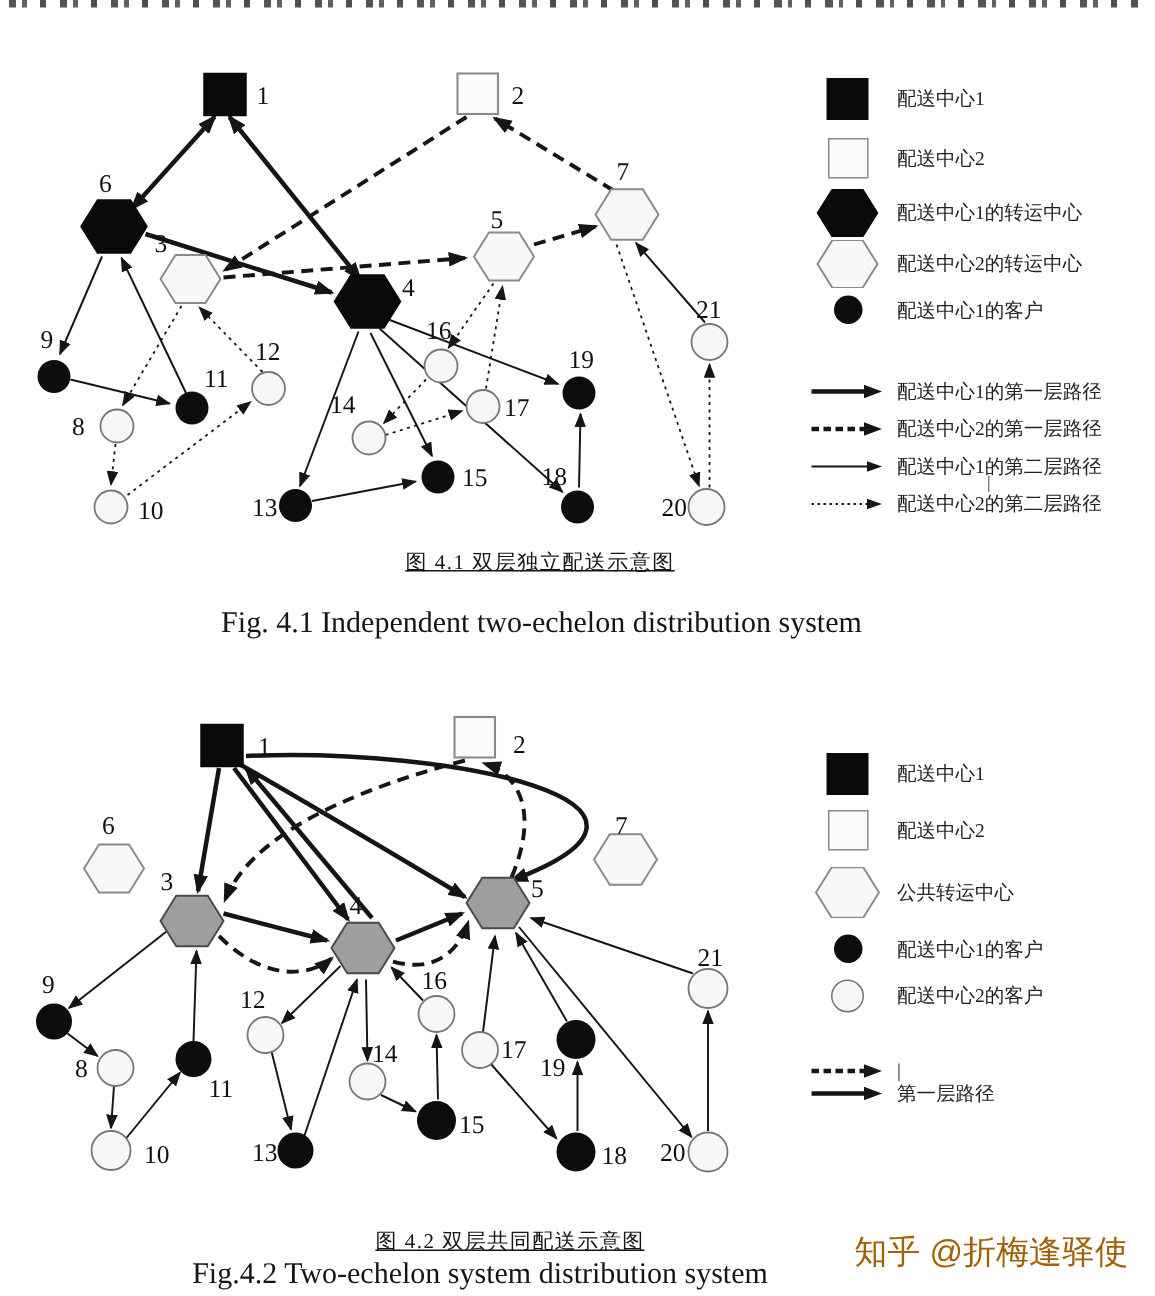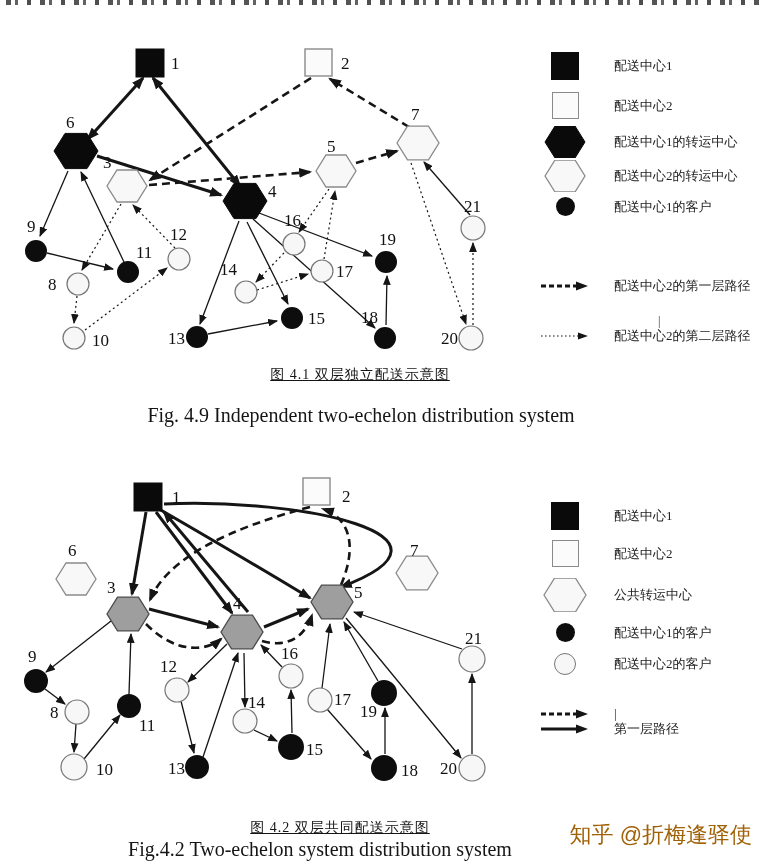--- a/index.html
+++ b/index.html
@@ -15,21 +15,21 @@
   .e-dot{stroke-width:1.2;stroke-dasharray:2,3;}
   .sq-black{fill:#0a0a0a;stroke:#0a0a0a;}
   .sq-white{fill:#fbfbfb;stroke:#8a8a8a;stroke-width:1.4;}
   .hex-black{fill:#0a0a0a;stroke:#0a0a0a;stroke-width:1;}
   .hex-white{fill:#f8f8f8;stroke:#8a8a8a;stroke-width:1.3;}
   .hex-gray{fill:#9e9e9e;stroke:#4a4a4a;stroke-width:1.3;}
   .c-black{fill:#0d0d0d;}
   .c-white{fill:#f7f7f7;stroke:#777;stroke-width:1.2;}
   text.nl{font:17px "Liberation Serif","DejaVu Serif",serif;fill:#111;}
   .mk{fill:#151515;}
-  .lg{position:absolute;left:540px;width:230px;display:flex;align-items:center;gap:16px;}
+  .lg{position:absolute;left:540px;width:230px;display:flex;align-items:center;}
   .lg .ic{width:50px;display:flex;justify-content:center;align-items:center;}
   .lg .lb{font-size:13px;color:#222;margin-left:8px;white-space:nowrap;}
   .sqi-b{width:28px;height:28px;background:#0a0a0a;}
   .sqi-w{width:25px;height:25px;background:#fbfbfb;border:1.5px solid #8a8a8a;}
   .ci-b{width:19px;height:19px;border-radius:50%;background:#0d0d0d;}
   .ci-w{width:20px;height:20px;border-radius:50%;background:#f7f7f7;border:1.3px solid #777;}
   .cap{position:absolute;text-align:center;}
   .cap-cn{font-size:14px;letter-spacing:1px;text-decoration:underline;}
   .cap-en{font-size:20px;}
   .divider{position:absolute;font-size:12px;color:#333;}
@@ -169,42 +169,60 @@
         </svg>
       </span>
     <span class="lb">配送中心2的转运中心</span>
   </div>
   <div class="lg" style="top:197px">
     <span class="ic">
         <span class="ci-b"></span>
       </span>
     <span class="lb">配送中心1的客户</span>
   </div>
+  <div class="lg" style="top:252px">
+    <span class="ic">
+      <svg width="50" height="12">
+          <line x1="1" y1="6" x2="37" y2="6" stroke="#151515" stroke-width="3"></line>
+          <path class="mk" d="M36,1.5L48,6L36,10.5z"></path>
+        </svg>
+      </span>
+    <span class="lb">配送中心1的第一层路径</span>
+  </div>
   <div class="lg" style="top:277px">
     <span class="ic">
       <svg width="50" height="12">
           <line x1="1" y1="6" x2="37" y2="6" stroke="#151515" stroke-width="3" stroke-dasharray="5,3"></line>
           <path class="mk" d="M36,1.5L48,6L36,10.5z"></path>
         </svg>
       </span>
     <span class="lb">配送中心2的第一层路径</span>
   </div>
+  <div class="lg" style="top:302px">
+    <span class="ic">
+      <svg width="50" height="12">
+          <line x1="1" y1="6" x2="39" y2="6" stroke="#151515" stroke-width="1.3"></line>
+          <path class="mk" d="M38,2.5L48,6L38,9.5z"></path>
+        </svg>
+      </span>
+    <span class="lb">配送中心1的第二层路径</span>
+  </div>
   <div class="divider" style="left:658px;top:314px">|</div>
   <div class="lg" style="top:327px">
     <span class="ic">
       <svg width="50" height="12">
           <line x1="1" y1="6" x2="39" y2="6" stroke="#151515" stroke-width="1.2" stroke-dasharray="1.6,2.4"></line>
           <path class="mk" d="M38,2.5L48,6L38,9.5z"></path>
         </svg>
       </span>
     <span class="lb">配送中心2的第二层路径</span>
   </div>
 
   <div class="cap cap-cn" style="top:366px;left:0;width:720px">图 4.1  双层独立配送示意图</div>
-  <div class="cap cap-en" style="top:404px;left:0;width:722px">Fig. 4.9 Independent two-echelon distribution system</div>
+  <div class="cap cap-en" style="top:404px;left:0;width:722px">Fig. 4.1 Independent two-echelon distribution system</div>
 
   <svg class="fig" style="top:460px" width="540" height="340" viewBox="0 460 540 340">
     <defs>
       <marker id="a2b" viewBox="0 0 12 9" refX="10" refY="4.5" markerWidth="13" markerHeight="10" orient="auto-start-reverse" markerUnits="userSpaceOnUse">
         <path class="mk" d="M0,0L12,4.5L0,9z"></path>
       </marker>
       <marker id="a2s" viewBox="0 0 9 7" refX="8" refY="3.5" markerWidth="10" markerHeight="8" orient="auto-start-reverse" markerUnits="userSpaceOnUse">
         <path class="mk" d="M0,0L9,3.5L0,7z"></path>
       </marker>
     </defs>

